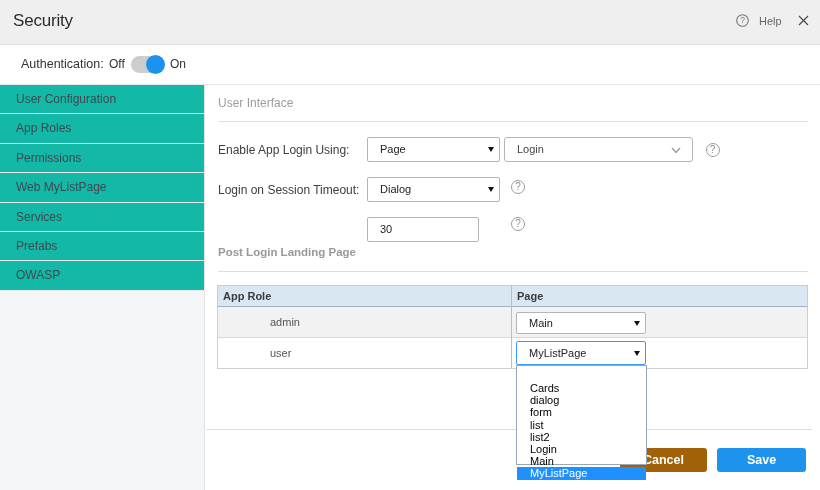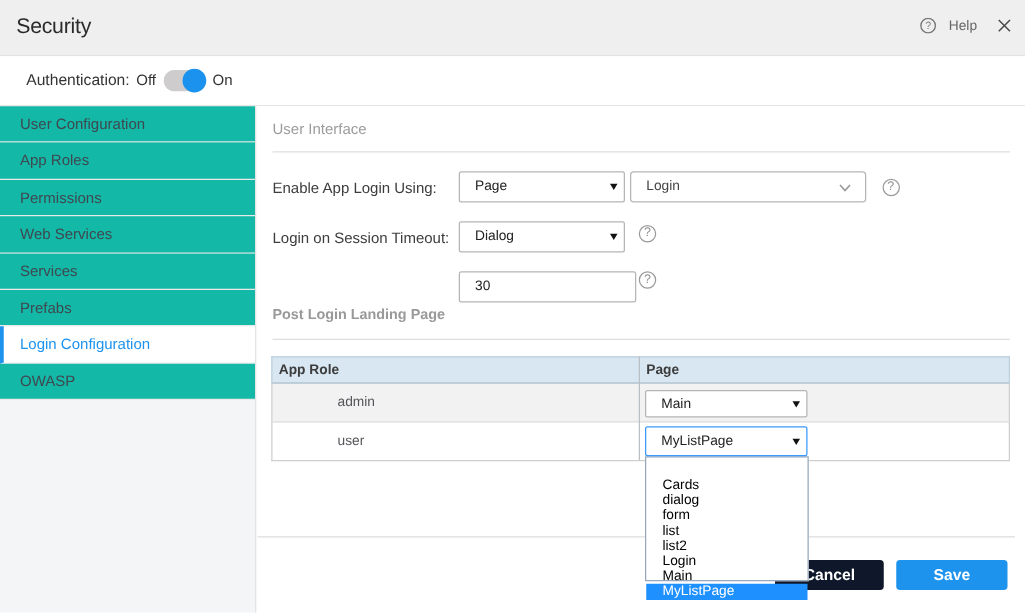--- a/index.html
+++ b/index.html
@@ -102,21 +102,21 @@
     position:absolute; left:0; top:52px; width:591px; height:32px;
     background:#fff; border:1px solid #cfcfcf; border-top:1px solid #d9d9d9;
   }
   .cell { position:absolute; font-size:11px; color:#54555a;margin-left:47px; }
   
   .footline { position:absolute; left:206px; top:429px; width:606px; border-top:1px solid #ddd; }
   .btn {
     position:absolute; top:448px; height:24px; border-radius:3px;
     color:#fff; font-size:12.5px; font-weight:700; text-align:center; line-height:24px;
   }
-  .btn.cancel { left:620px; width:87px; background:#0f172a;text-align:center; }
+  .btn.cancel { left:620px; width:87px; background:#a16207;text-align:center; }
   .btn.save   { left:717px; width:89px; background:#1e93ee; }
   
   .ddl {
     position:absolute; left:516px; top:365px; width:131px; height:100px;
     background:#fff; border:1px solid #96a8ba; z-index:10;
     font-size:11px; color:#000; padding-top:16px;
   }
   .ddl div { height:12.2px; line-height:12.2px; padding-left:13px; white-space:nowrap; }
   .ddl div.hl { background:#1e90ff; color:#fff; }
 </style>
@@ -141,24 +141,23 @@
       <div class="knob"></div>
     </div>
     <span class="on">On</span>
   </div>
 
   <div class="side">
     <ul>
       <li>User Configuration</li>
       <li>App Roles</li>
       <li>Permissions</li>
-      <li>Web Services</li>
+      <li>Web MyListPage</li>
       <li>Services</li>
       <li>Prefabs</li>
-      <li class="active">Login Configuration</li>
       <li>OWASP</li>
     </ul>
   </div>
 
   <div class="main">
     <div class="h2a" style="top:11px;">User Interface</div>
     <div class="rule" style="top:36px;"></div>
 
     <div class="flabel" style="top:58px;">Enable App Login Using:</div>
     <div class="sel" style="left:161px; top:52px; width:133px; height:25px;">
@@ -173,21 +172,21 @@
     </div>
     <div class="qmark" style="left:499.5px; top:57.5px;">?</div>
 
     <div class="flabel" style="top:98px;">Login on Session Timeout:</div>
     <div class="sel" style="left:161px; top:92px; width:133px; height:25px;">
       <span class="ctext">Dialog</span>
       <span class="arr"></span>
     </div>
     <div class="qmark" style="left:305px; top:95.3px;">?</div>
 
-    <div class="inp" style="left:161px; top:132px; width:142px; height:25px;">
+    <div class="inp" style="left:161px; top:132px; width:112px; height:25px;">
       <span class="ctext">30</span>
     </div>
     <div class="qmark" style="left:305px; top:132.3px;">?</div>
 
     <div class="h2b" style="top:161px;">Post Login Landing Page</div>
     <div class="rule" style="top:186px;"></div>
 
     <div class="grid">
       <div class="thead">
         <div class="th" style="left:5px;">App Role</div>

